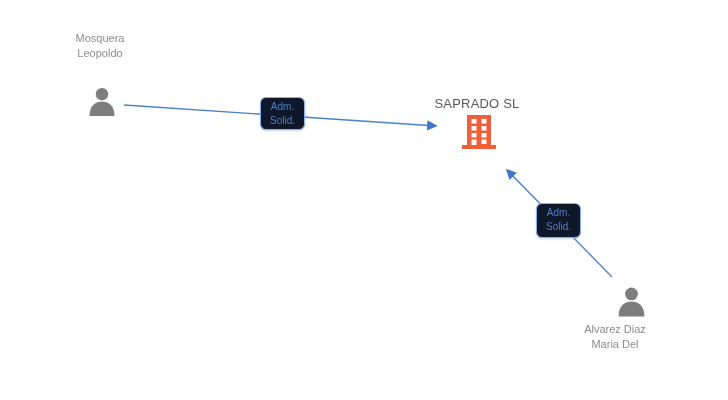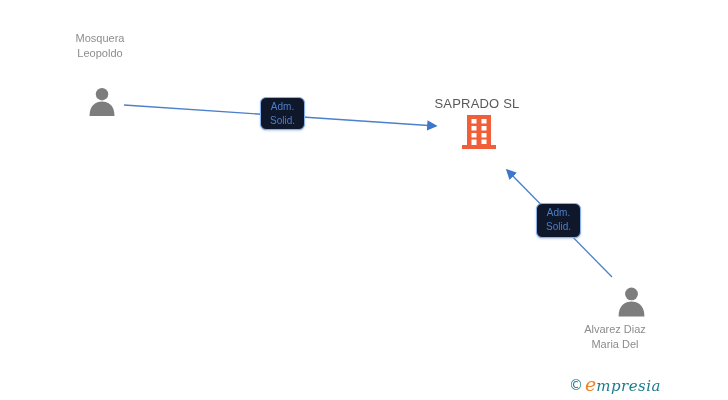--- a/index.html
+++ b/index.html
@@ -3,20 +3,21 @@
 <meta charset="utf-8">
 <style>
   html, body { margin: 0; padding: 0; background: #ffffff; }
   .canvas {
     position: relative;
     width: 664px;
     height: 400px;
     background: #ffffff;
     overflow: hidden;
     font-family: "Liberation Sans", sans-serif;
+    padding-left: 48px;
   }
   .edges-svg {
     position: absolute;
     left: 0; top: 0;
     width: 728px; height: 400px;
   }
   .node-name {
     position: absolute;
     width: 120px;
     text-align: center;
@@ -124,17 +125,14 @@
     <svg width="31" height="31" viewBox="0 0 30 29" xmlns="http://www.w3.org/2000/svg">
       <circle cx="15" cy="7.2" r="6.2" fill="#7d7d7d"></circle>
       <path d="M2.5,29 C2.5,18 9,14.5 15,14.5 C21,14.5 27.5,18 27.5,29 Z" fill="#7d7d7d"></path>
     </svg>
   </div>
   <div class="node-name" style="left:555px; top:322px;">
     <div>Alvarez Diaz</div>
     <div>Maria Del</div>
   </div>
 
-  <div class="watermark">
-    <span class="wm-copy">©</span><span class="wm-e">e</span><span class="wm-rest">mpresia</span>
-  </div>
 
 </div>
 
 </body></html>

